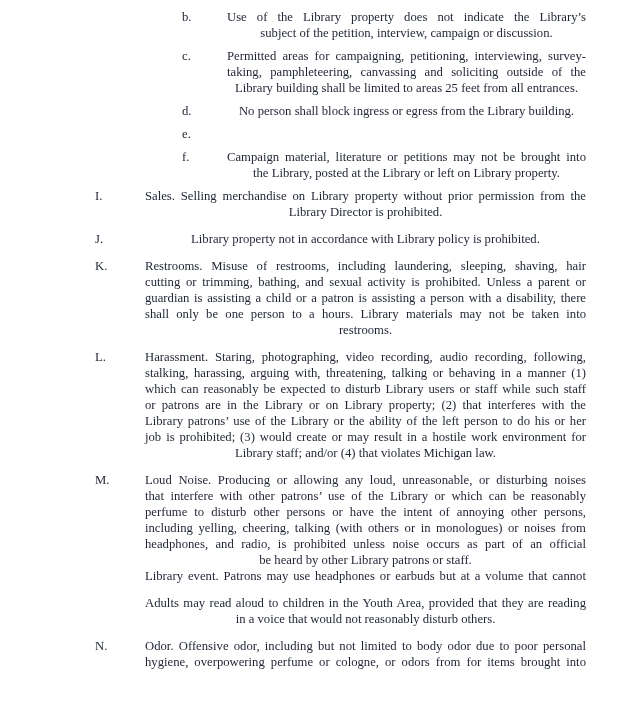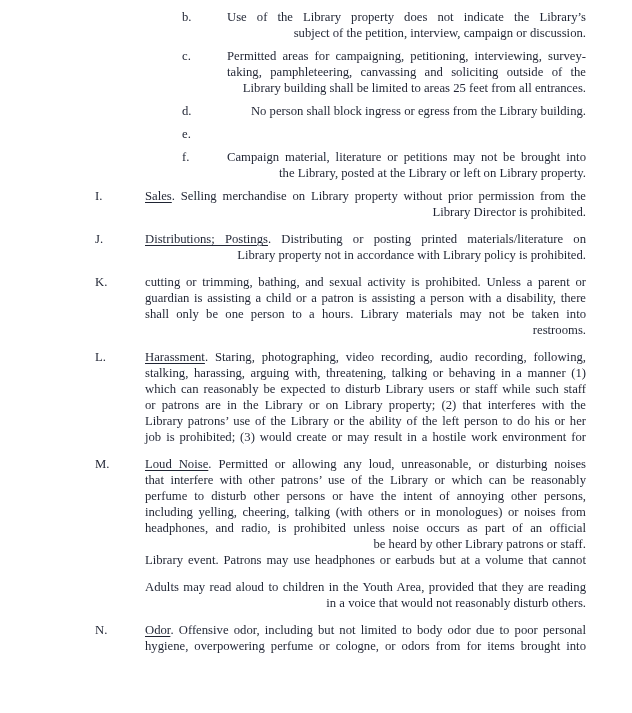--- a/index.html
+++ b/index.html
@@ -31,28 +31,27 @@
     flex: 0 0 auto;
     white-space: nowrap;
   }
   .block.main .label, .block.cont .label { width: 50px; }
   .block.sub .label  { width: 45px; }
   .block .body {
     flex: 1 1 auto;
     min-width: 0;
   }
   .line {
-    text-align: right;
+    text-align: center;
   }
   .line.just {
     text-align: justify;
     text-align-last: justify;
   }
   .underlined {
-    text-decoration: underline;
     text-decoration-thickness: 1px;
     text-underline-offset: 2px;
   }
 </style>
 </head>
 <body>
 
 <div class="page">
     <div class="block sub">
       <div class="label">b.</div>
@@ -88,48 +87,49 @@
     <div class="block main">
       <div class="label">I.</div>
       <div class="body">
         <div class="line just"><span class="underlined">Sales</span><span>.  Selling merchandise on Library property without prior permission from the</span></div>
         <div class="line">Library Director is prohibited.</div>
       </div>
     </div>
     <div class="block main">
       <div class="label">J.</div>
       <div class="body">
-        <div class="line just"><span class="underlined">Distributions; Postings</span><span>.  Distributing or posting printed materials/literature on</span></div>
         <div class="line">Library property not in accordance with Library policy is prohibited.</div>
       </div>
     </div>
     <div class="block main">
       <div class="label">K.</div>
       <div class="body">
+        <div class="line just"><span class="underlined">Restrooms</span><span>.  Misuse of restrooms, including laundering, sleeping, shaving, hair</span></div>
         <div class="line just">cutting or trimming, bathing, and sexual activity is prohibited.  Unless a parent or</div>
         <div class="line just">guardian is assisting a child or a patron is assisting a person with a disability, there</div>
         <div class="line just">shall only be one person to a hours.   Library materials may not be taken into</div>
         <div class="line">restrooms.</div>
       </div>
     </div>
     <div class="block main">
       <div class="label">L.</div>
       <div class="body">
         <div class="line just"><span class="underlined">Harassment</span><span>.  Staring, photographing, video recording, audio recording, following,</span></div>
         <div class="line just">stalking, harassing, arguing with, threatening, talking or behaving in a manner (1)</div>
         <div class="line just">which can reasonably be expected to disturb Library users or staff while such staff</div>
         <div class="line just">or patrons are in the Library or on Library property; (2) that interferes with the</div>
         <div class="line just">Library patrons’ use of the Library or the ability of the left person to do his or her</div>
         <div class="line just">job is prohibited; (3) would create or may result in a hostile work environment for</div>
+        <div class="line">Library staff; and/or (4) that violates Michigan law.</div>
       </div>
     </div>
     <div class="block main">
       <div class="label">M.</div>
       <div class="body">
-        <div class="line just"><span class="underlined">Loud Noise</span><span>.  Permitted or allowing any loud, unreasonable, or disturbing noises</span></div>
+        <div class="line just"><span class="underlined">Loud Noise</span><span>.  Producing or allowing any loud, unreasonable, or disturbing noises</span></div>
         <div class="line just">that interfere with other patrons’ use of the Library or which can be reasonably</div>
         <div class="line just">perfume to disturb other persons or have the intent of annoying other persons,</div>
         <div class="line just">including yelling, cheering, talking (with others or in monologues) or noises from</div>
         <div class="line just">headphones, and radio, is prohibited unless noise occurs as part of an official</div>
         <div class="line">be heard by other Library patrons or staff.</div>
         <div class="line just">Library event.  Patrons may use headphones or earbuds but at a volume that cannot</div>
       </div>
     </div>
     <div class="block cont">
       <div class="label"></div>

